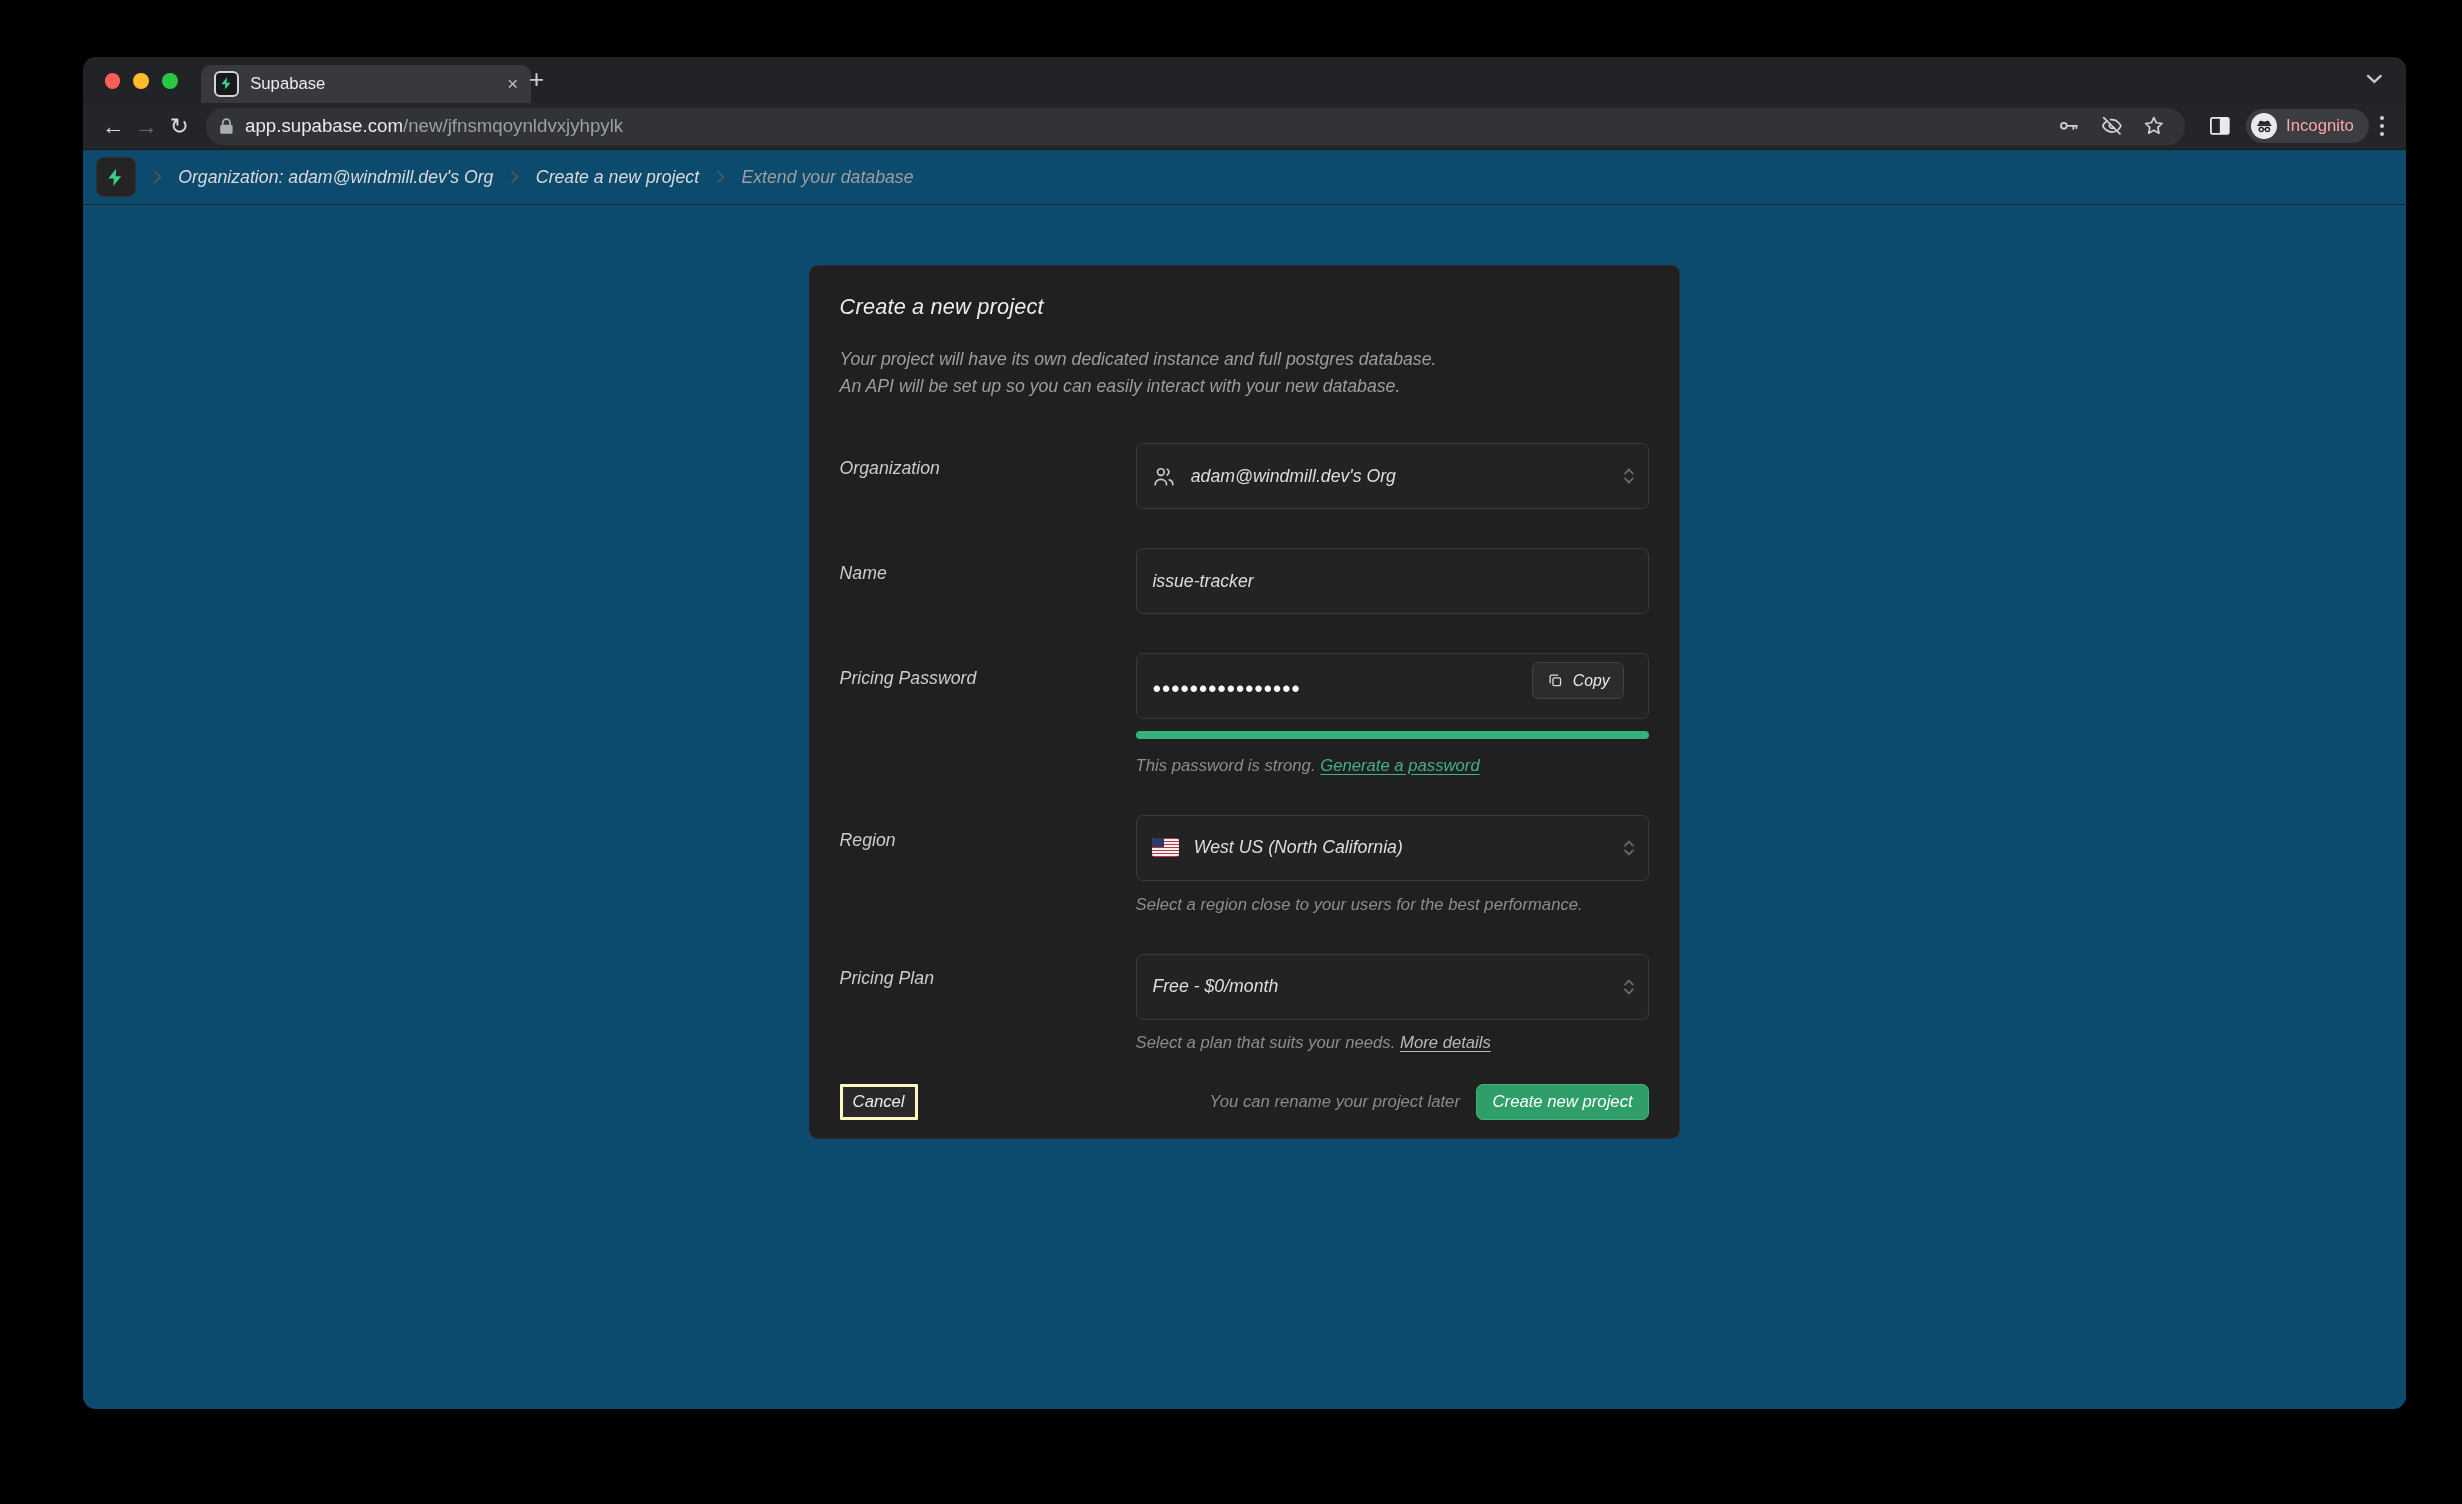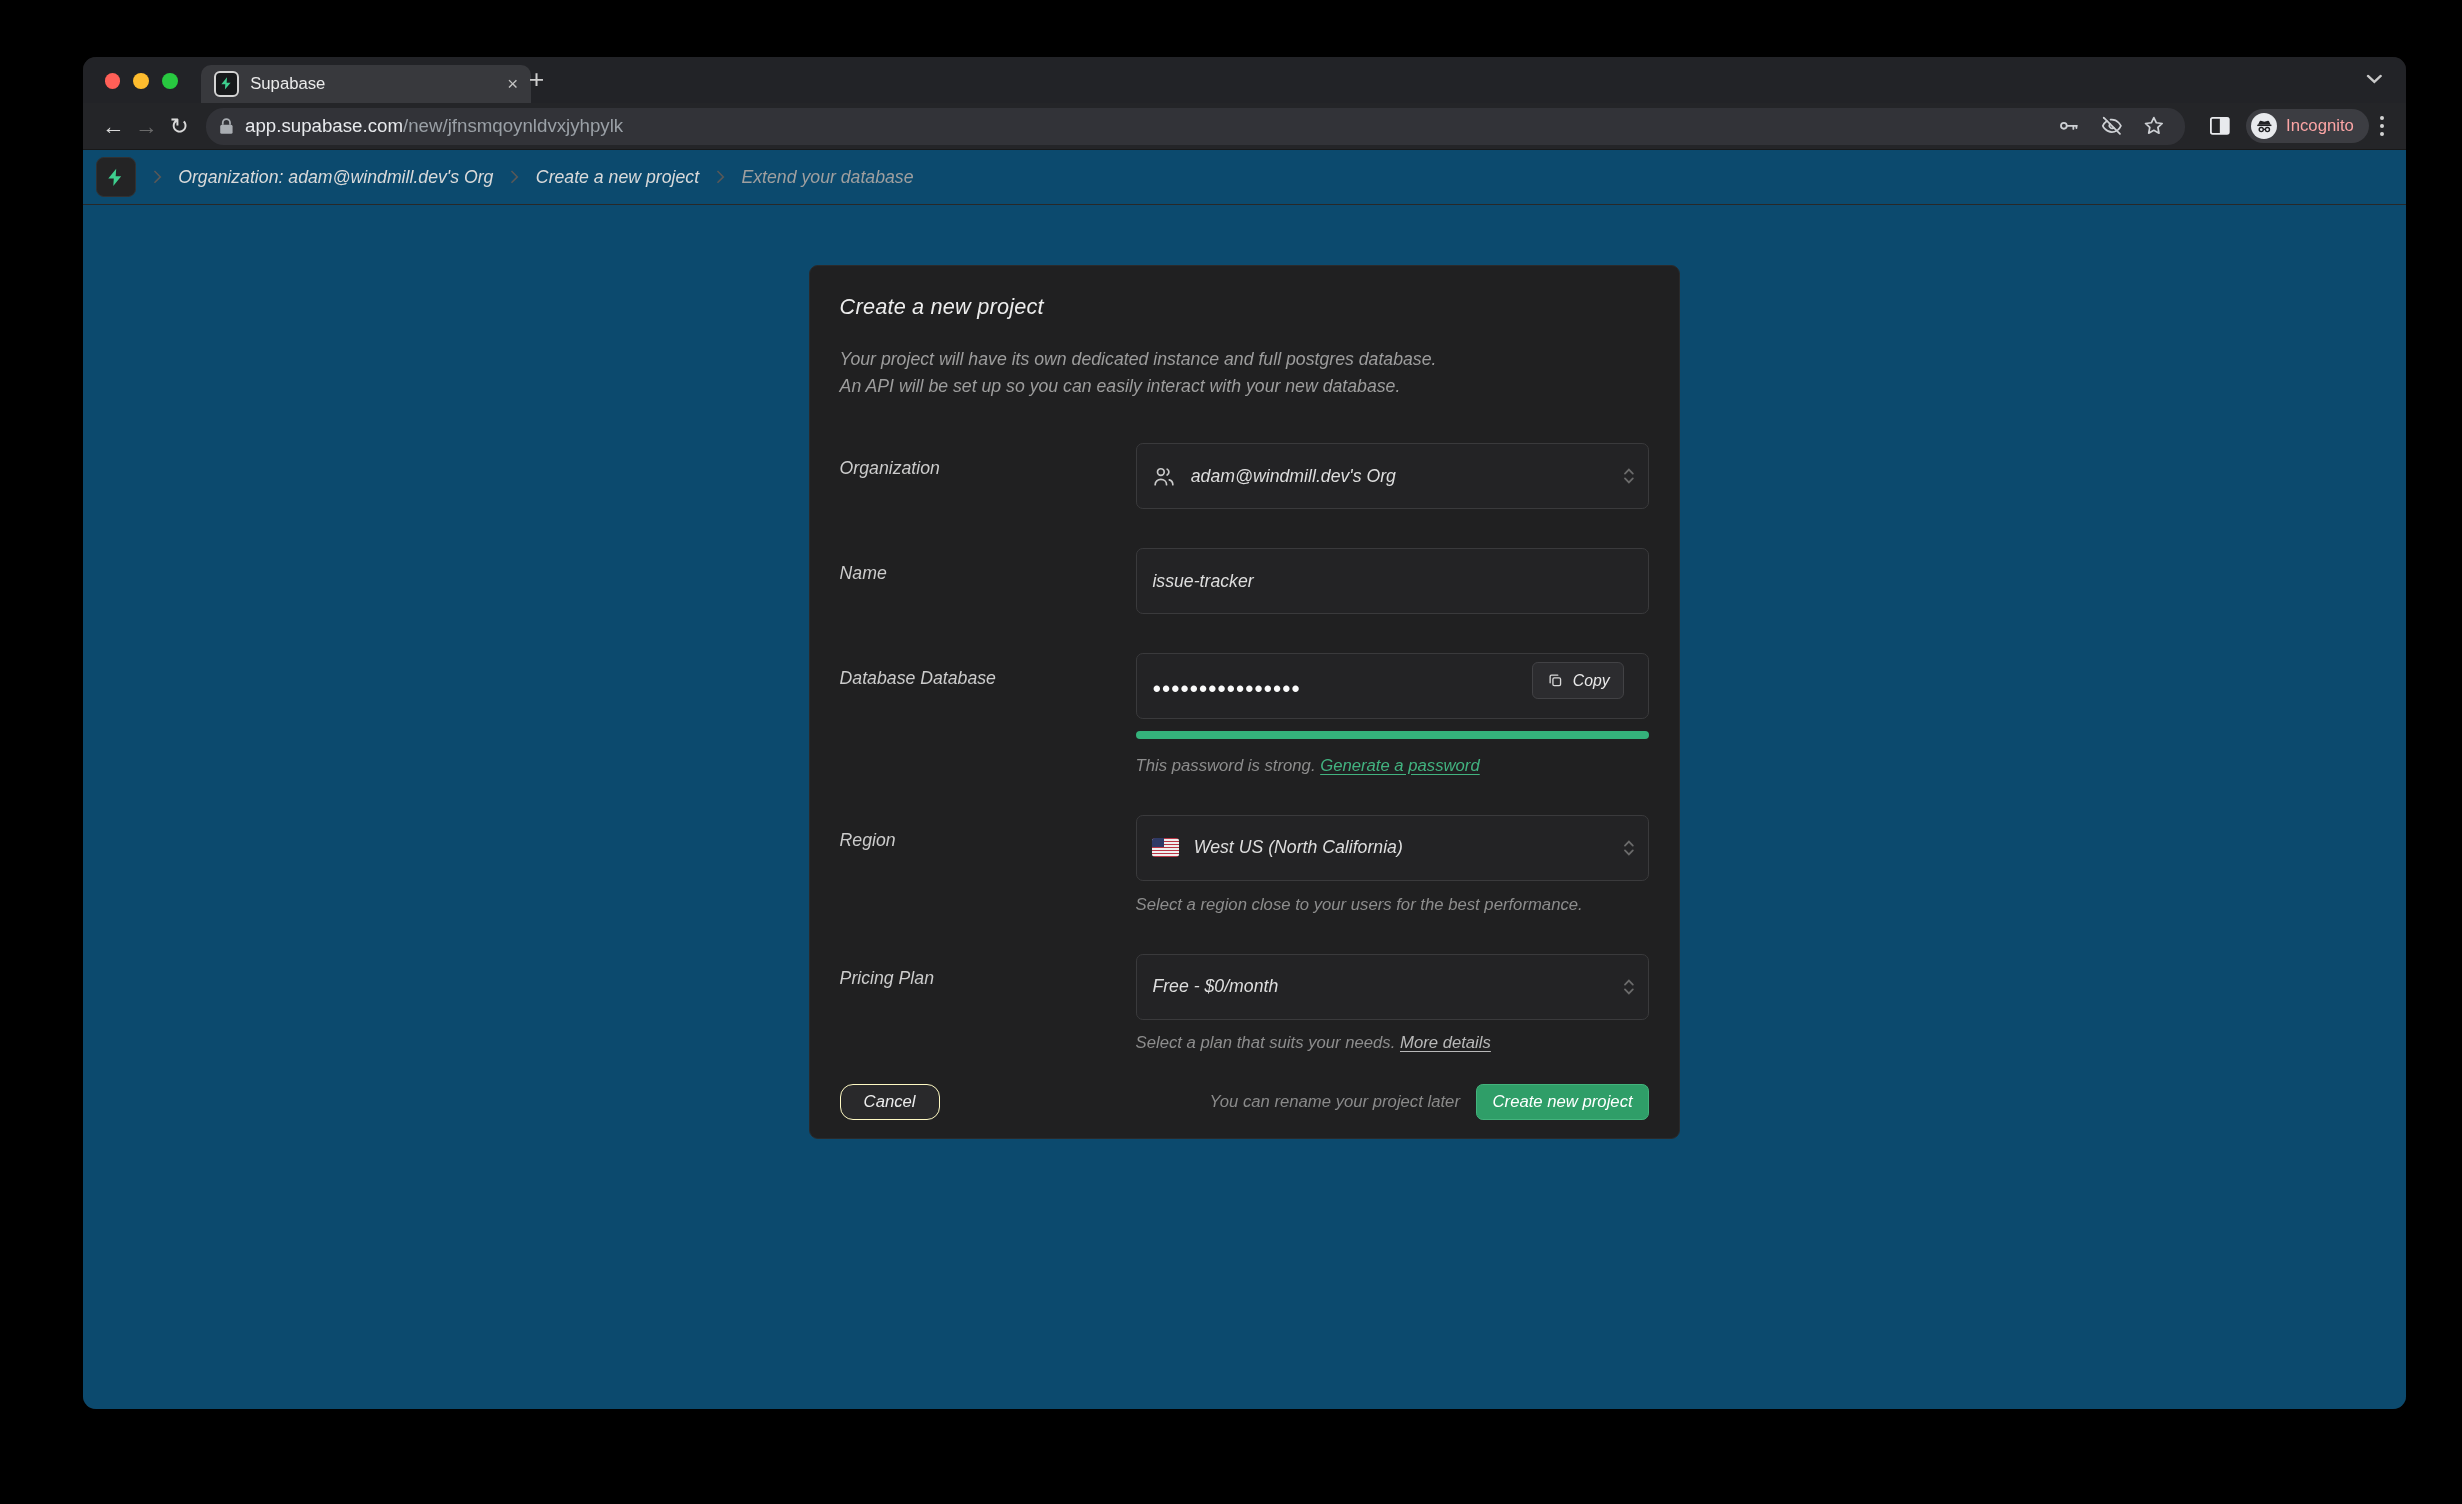--- a/index.html
+++ b/index.html
@@ -74,21 +74,21 @@
   .pw-helper { margin-top:16.7px; font-size:16.7px; color:#8d8d8d; }
   .link-green { color:#42b380; text-decoration:underline; text-underline-offset:3px; cursor:pointer; }
   .helper { margin-top:13.8px; font-size:16.7px; color:#8d8d8d; }
   .link-gray { color:#b9b9b9; text-decoration:underline; text-underline-offset:3px; cursor:pointer; }
 
   .flag { width:26.6px; height:18.7px; border-radius:3px; overflow:hidden; position:relative; flex:0 0 auto;
           background:repeating-linear-gradient(180deg,#b93645 0 1.5px,#efefef 1.5px 3px); }
   .flag::after { content:""; position:absolute; left:0; top:0; width:11.8px; height:8.9px; background:#2e3a66; }
 
   .footer-row { display:flex; align-items:center; margin-top:30.5px; }
-  .btn-cancel { height:36px; padding:0 23px; background:#29292b; border:1px solid #fef9c3; border-radius:13px;
+  .btn-cancel { height:36px; padding:0 10px; background:#29292b; border:3px solid #fef9c3; border-radius:1px;
                 color:#ececec; font-size:16.7px; display:flex; align-items:center; cursor:pointer; }
   .footer-right { margin-left:auto; display:flex; align-items:center; gap:15.8px; }
   .footer-note { font-size:16.7px; color:#8a8a8a; }
   .btn-create { height:36px; padding:0 15.8px; background:#2f9e68; border:1px solid #43b37c; border-radius:6.9px;
                 color:#ffffff; font-size:16.7px; display:flex; align-items:center; cursor:pointer; }
 
   svg { display:block; }
 </style>
 </head>
 <body>
@@ -248,21 +248,21 @@
           </div>
 
           <div class="row">
             <div class="flabel">Name</div>
             <div class="control">
               <span>issue-tracker</span>
             </div>
           </div>
 
           <div class="row">
-            <div class="flabel">Database Database</div>
+            <div class="flabel">Pricing Password</div>
             <div>
               <div class="control">
                 <span class="pw-dots">••••••••••••••••</span>
                 <span class="copy-btn">
                   <span>
                     <svg width="16.7" height="16.7" viewBox="0 0 24 24" fill="none" stroke="#d8d8d8" stroke-width="1.9" stroke-linecap="round">
                         <rect x="8.5" y="8.5" width="11" height="11" rx="2"></rect>
                         <path d="M4.5 15.5v-9a2 2 0 0 1 2-2h9"></path>
                       </svg>
                   </span>

